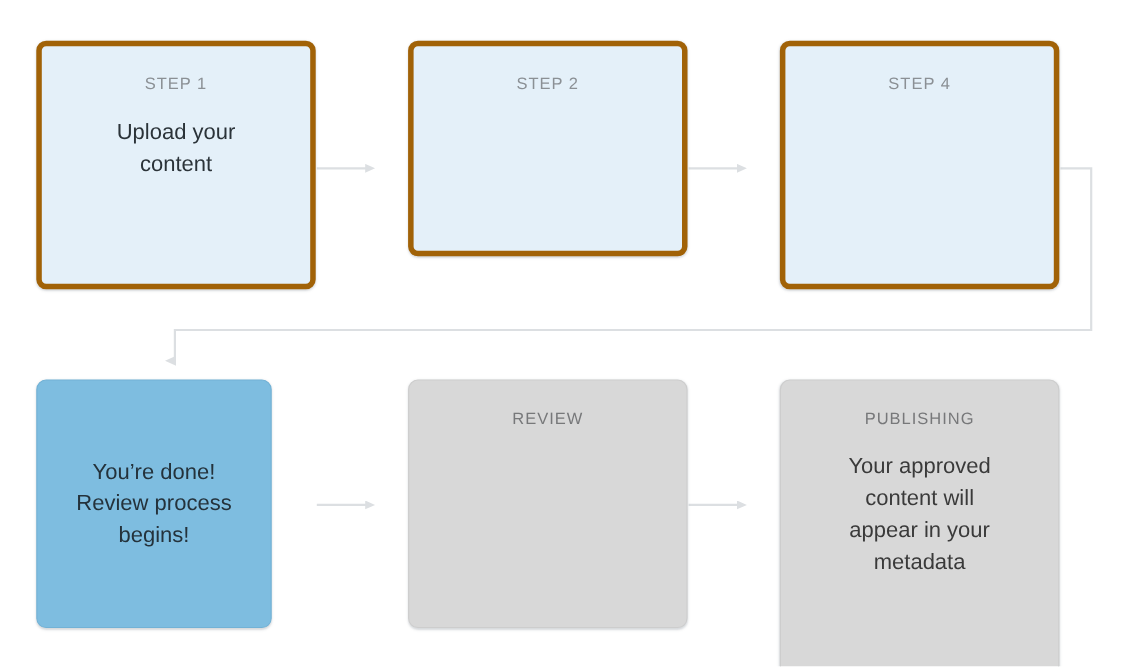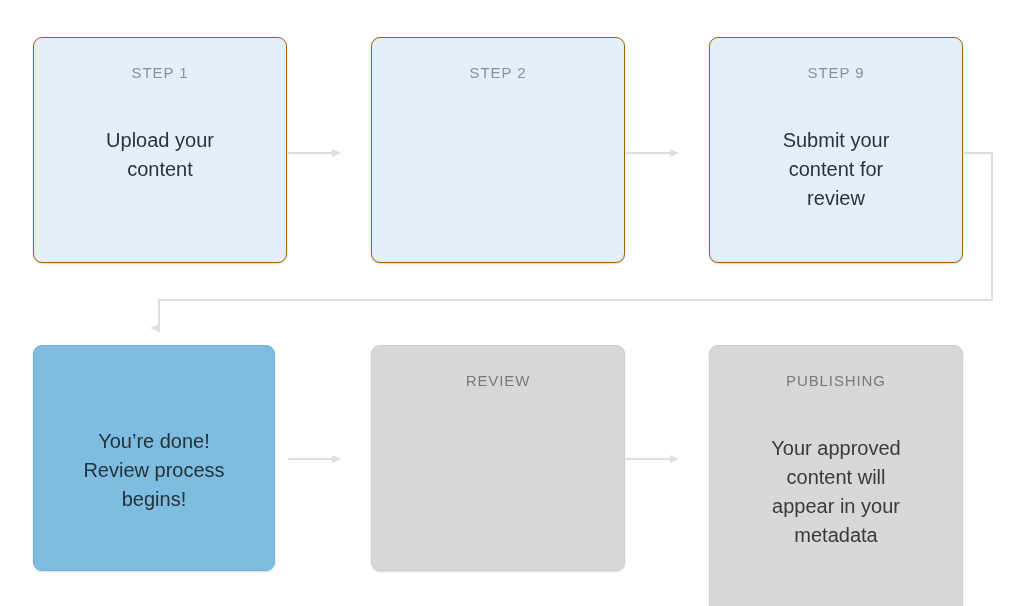--- a/index.html
+++ b/index.html
@@ -46,25 +46,24 @@
     text-align: center;
     margin-bottom: 20px;
     white-space: nowrap;
   }
   .node-body {
     font-size: 20px;
     line-height: 29px;
     color: #2b3339;
     text-align: center;
     white-space: pre-line;
-    margin-top: 24px;
   }
   .node.blue-step {
     background: #e4f0f9;
-    border: 1px solid #a16207;
+    border: 5px solid #a16207;
   }
   .node.blue-solid {
     background: #7ebde0;
     border: 1px solid #72b2d6;
     justify-content: center;
     padding-top: 14px;
   }
   .node.gray-step {
     background: #d8d8d8;
     border: 1px solid #cdcdcd;
@@ -114,32 +113,29 @@
       <line x1="626" y1="459" x2="671" y2="459" stroke="#dcdfe2" stroke-width="2" marker-end="url(#arrow-right)"></line>
     </g>
   </svg>
 
   <div class="node blue-step" style="left:33px; top:37px; width:254px; height:226px;">
     <div class="node-label">STEP 1</div>
     <div class="node-body">Upload your
 content</div>
   </div>
 
-  <div class="node blue-step" style="left:371px; top:37px; width:254px; height:226px;">
+  <div class="node blue-step" style="left:371px; top:37px; width:254px; height:196px;">
     <div class="node-label">STEP 2</div>
   </div>
 
   <div class="node blue-step" style="left:709px; top:37px; width:254px; height:226px;">
-    <div class="node-label">STEP 9</div>
-    <div class="node-body">Submit your
-content for
-review</div>
+    <div class="node-label">STEP 4</div>
   </div>
 
-  <div class="node blue-solid" style="left:33px; top:345px; width:242px; height:226px;">
+  <div class="node blue-solid" style="left:33px; top:345px; width:214px; height:226px;">
     <div class="node-body">You’re done!
 Review process
 begins!</div>
   </div>
 
   <div class="node gray-step" style="left:371px; top:345px; width:254px; height:226px;">
     <div class="node-label">REVIEW</div>
   </div>
 
   <div class="node gray-step" style="left:709px; top:345px; width:254px; height:280px;">

